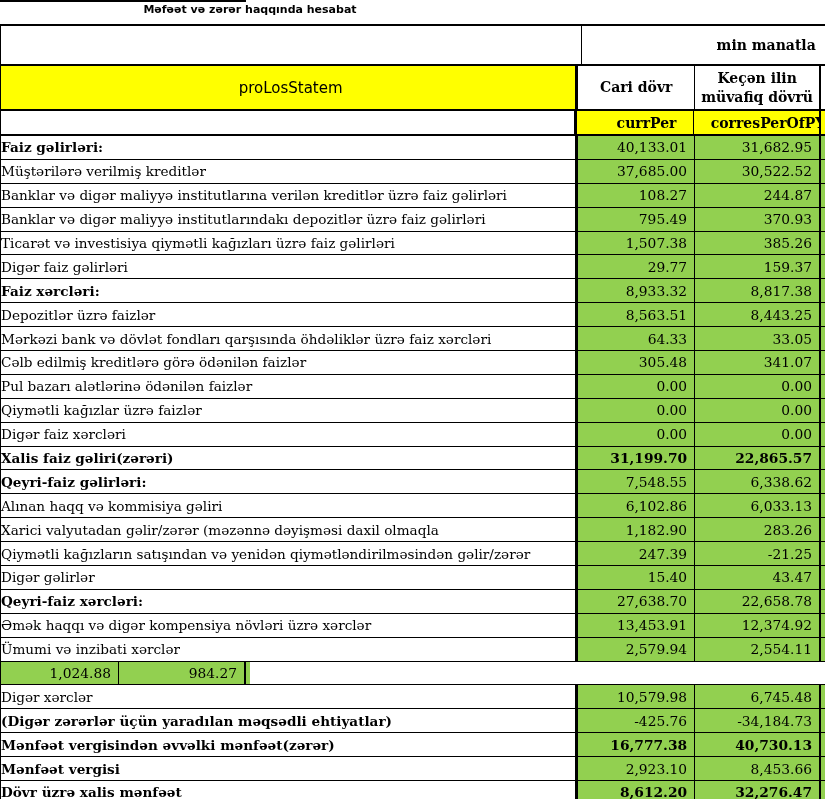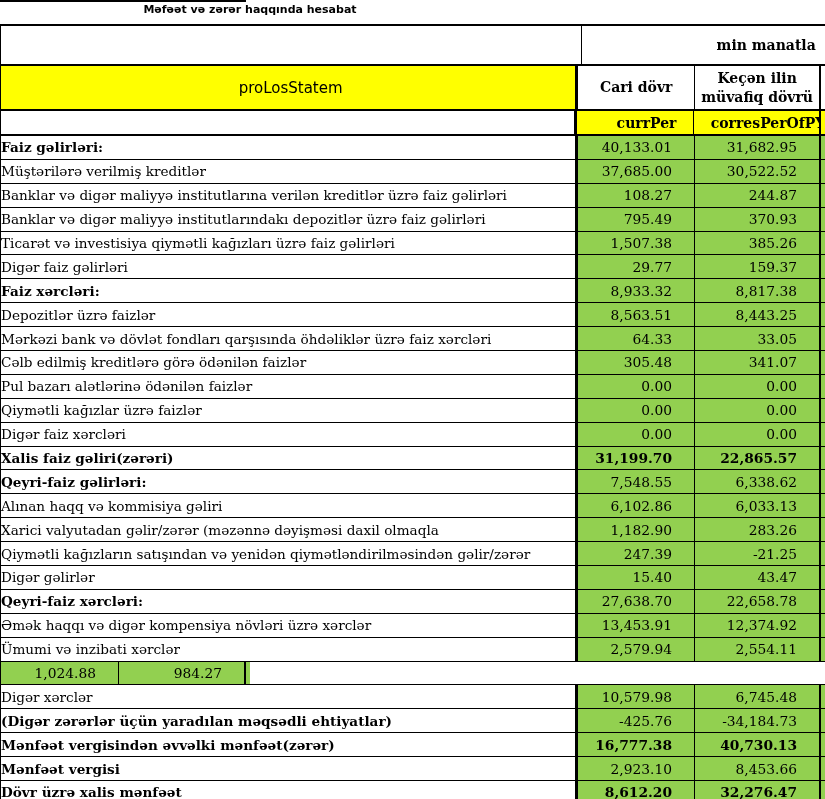--- a/index.html
+++ b/index.html
@@ -69,21 +69,21 @@
   }
   .subheader-row .c-sliver { background:var(--yellow); }
 
   
   .data-row { height:23.9px; border-bottom:1.5px solid #000; border-left:1.5px solid #000; }
   .data-row.last { height:24.4px; border-bottom:2px solid #000; }
   .data-row .c-label { font-size:13.6px; white-space:nowrap; overflow:hidden; }
   .data-row .num {
     background:var(--green);
     display:flex; align-items:center; justify-content:flex-end;
-    padding-right:22px; font-size:13.8px;
+    padding-right:7px; font-size:13.8px;
   }
   .data-row .c-sliver { background:var(--green); }
   .data-row.bl .c-label { font-weight:bold; }
   .data-row.bv .num     { font-weight:bold; }
 
   
   .footer { position:relative; height:9px; background:#fff; }
   .stub { position:absolute; top:0; width:1px; height:9px; background:#bfbfbf; }
   .stub.s1 { left:582px; }
   .stub.s2 { left:693px; }

